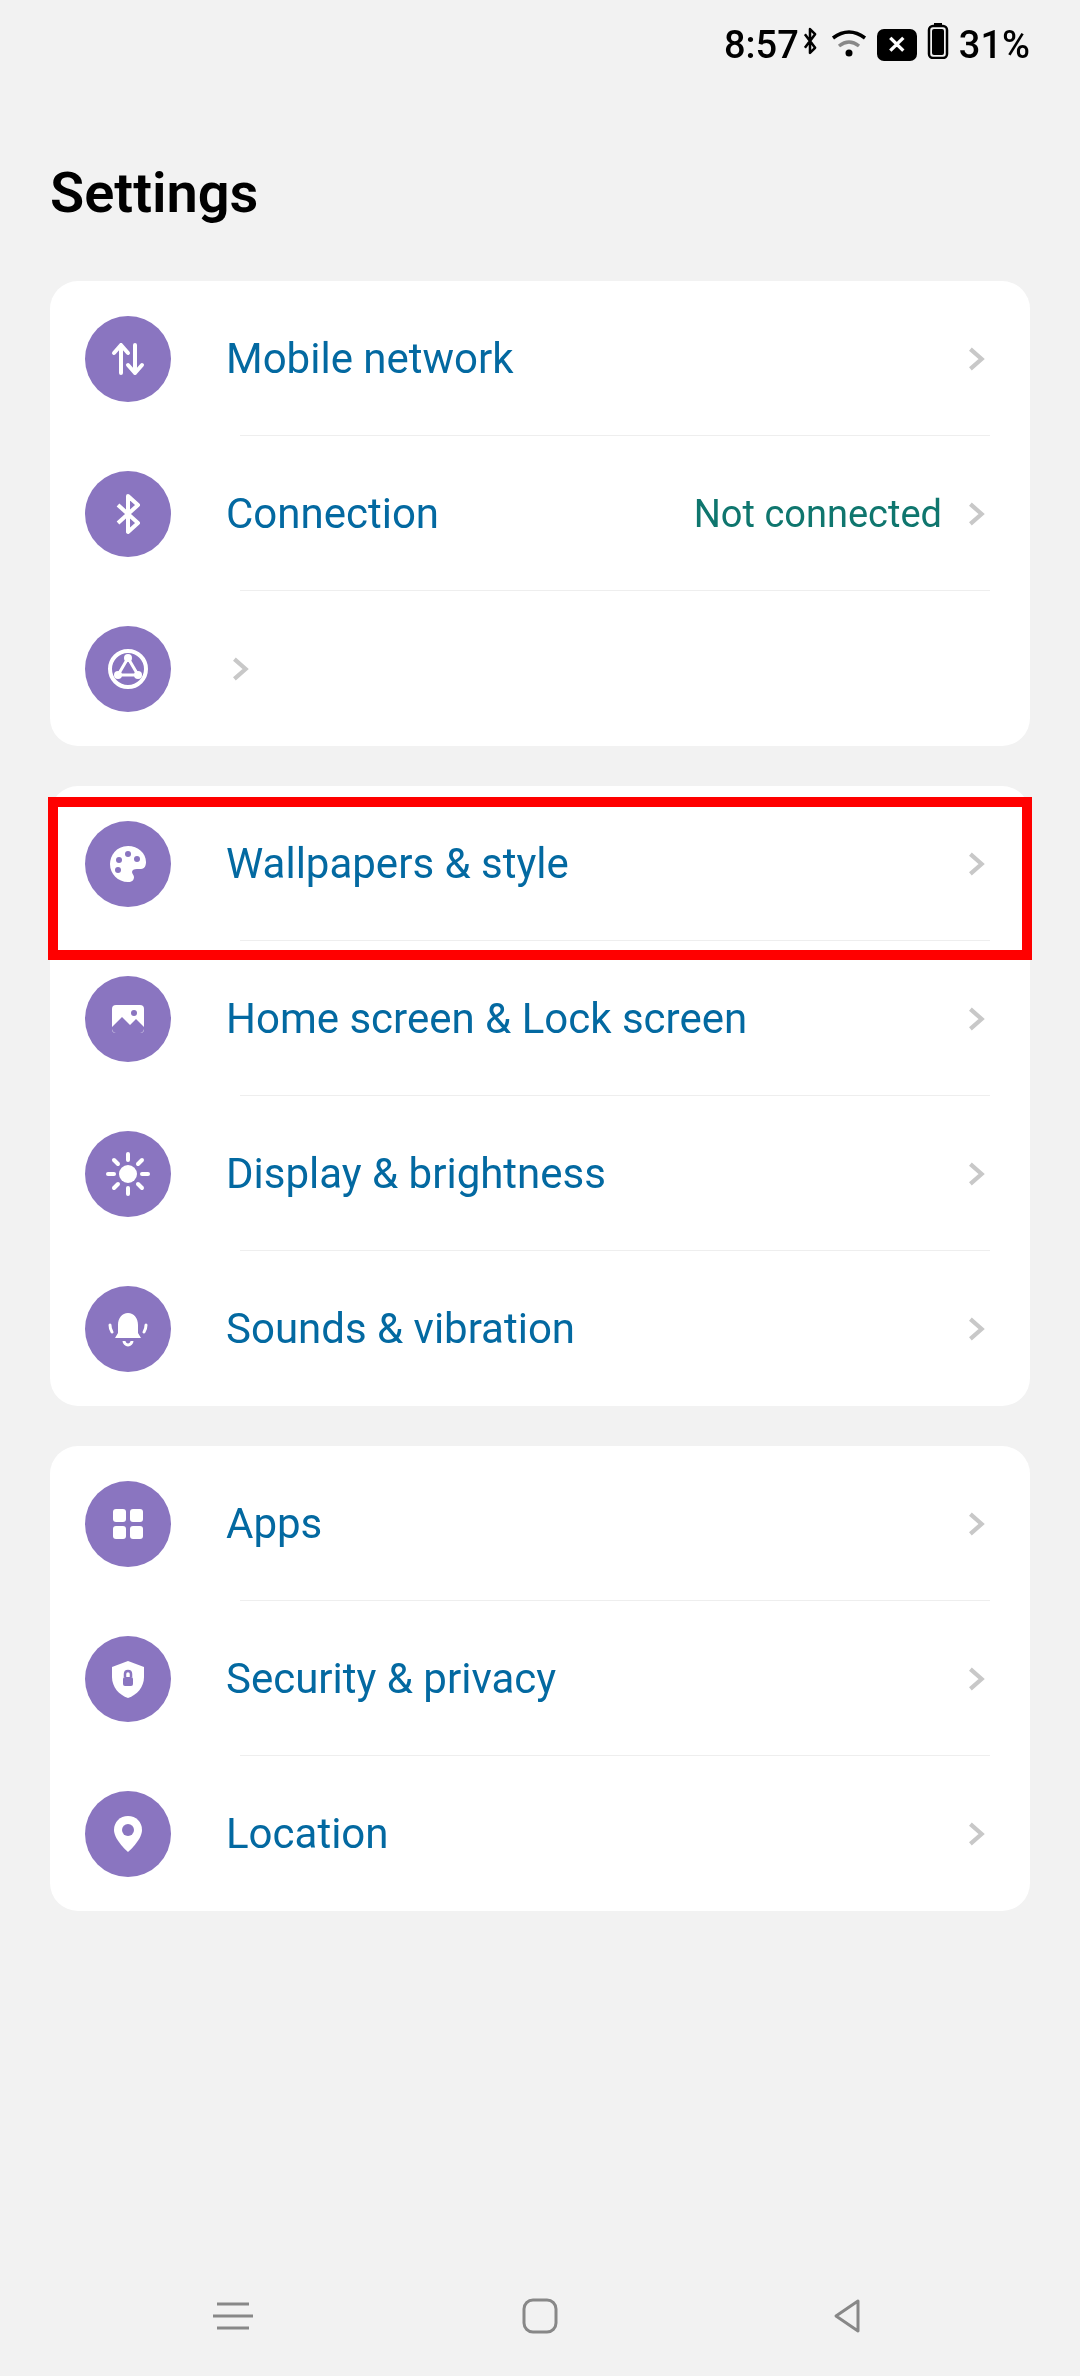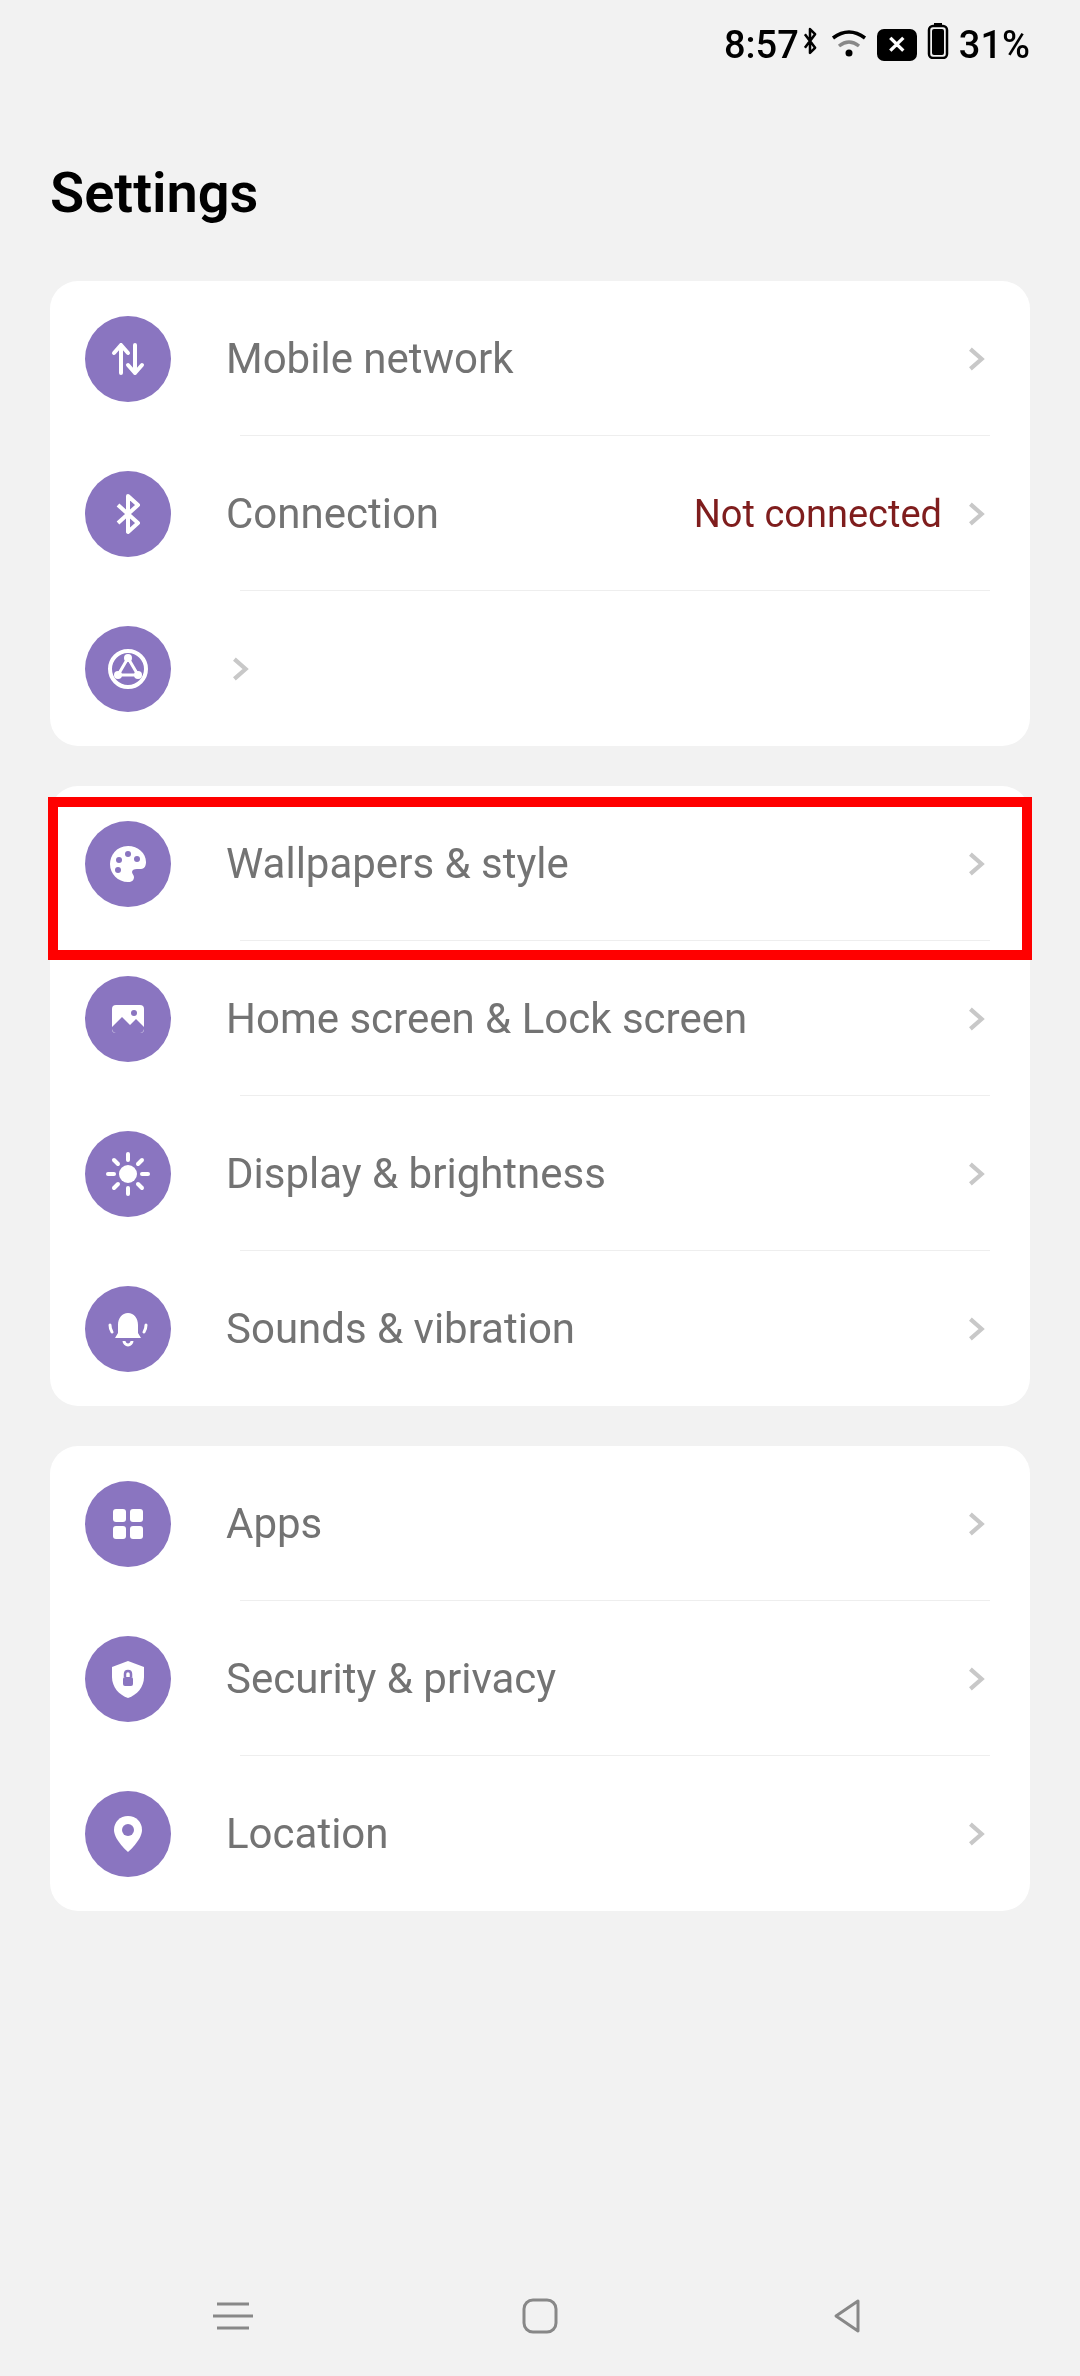--- a/index.html
+++ b/index.html
@@ -69,26 +69,26 @@
       margin-right: 55px;
     }
     .icon-circle svg {
       width: 48px;
       height: 48px;
       fill: #fff;
     }
     .row-label {
       font-size: 42px;
       font-weight: 400;
-      color: #737373;
+      color: #0369a1;
       flex: 1;
     }
     .row-value {
       font-size: 38px;
-      color: #7f1d1d;
+      color: #0f766e;
       margin-right: 20px;
     }
     .chevron {
       width: 28px;
       height: 28px;
       flex-shrink: 0;
     }
     .chevron svg {
       width: 100%;
       height: 100%;

